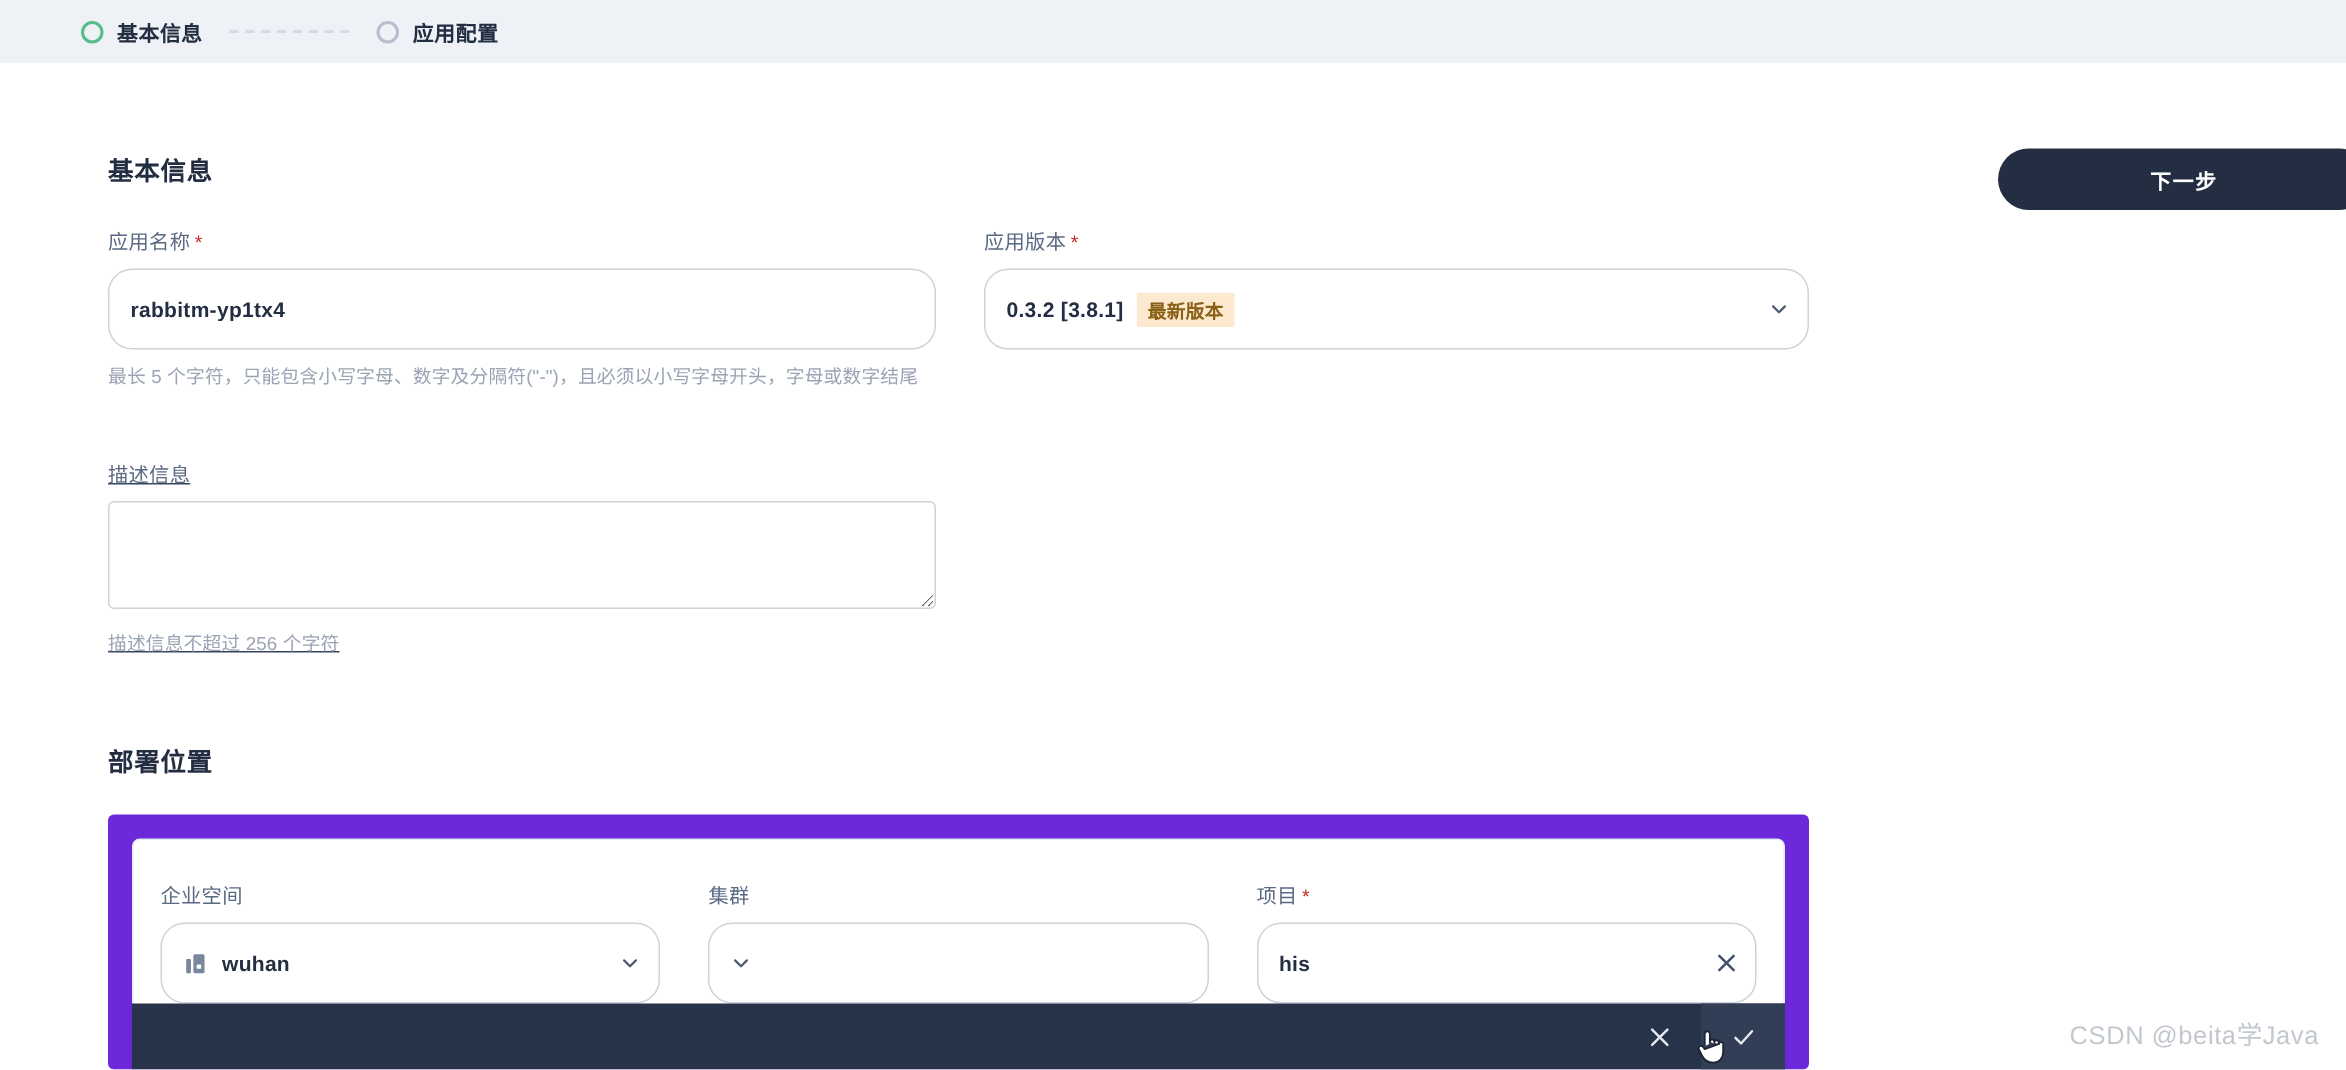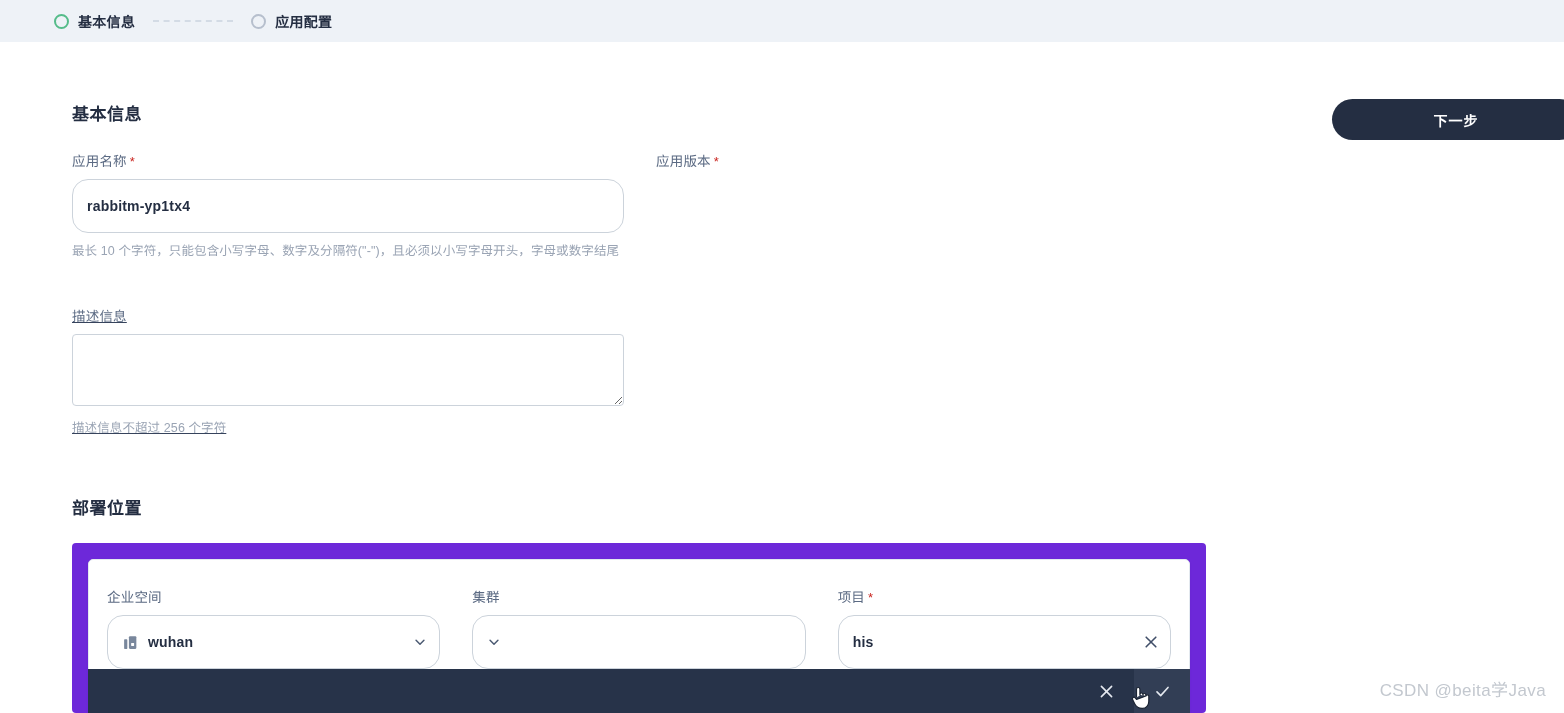--- a/index.html
+++ b/index.html
@@ -300,27 +300,36 @@
 
 <div class="form-area">
 
   <h2 class="section-title basic">基本信息</h2>
 
   <div class="fld-app-name">
     <label class="field-label">
       <span>应用名称</span><span class="req-star">*</span>
     </label>
     <input class="text-input" type="text" value="rabbitm-yp1tx4" style="">
-    <div class="field-hint">最长 10 个字符，只能包含小写字母、数字及分隔符("-")，且必须以小写字母开头，字母或数字结尾</div>
+    <div class="field-hint">最长 5 个字符，只能包含小写字母、数字及分隔符("-")，且必须以小写字母开头，字母或数字结尾</div>
   </div>
 
   <div class="fld-app-version">
     <label class="field-label">
       <span>应用版本</span><span class="req-star">*</span>
     </label>
+    <div class="select-box">
+      <span class="select-value">
+        <span>0.3.2 [3.8.1]</span>
+        <span class="version-badge">最新版本</span>
+      </span>
+      <svg class="chevron" viewBox="0 0 16 16" fill="none" stroke="currentColor" stroke-width="1.7" stroke-linecap="round" stroke-linejoin="round">
+        <polyline points="3.5,6 8,10.5 12.5,6"></polyline>
+      </svg>
+    </div>
   </div>
 
   <div class="fld-desc">
     <label class="field-label">描述信息</label>
     <textarea class="desc-box" placeholder="" style=""></textarea>
     <div class="field-hint">描述信息不超过 256 个字符</div>
   </div>
 
   <h2 class="section-title deploy">部署位置</h2>
 

